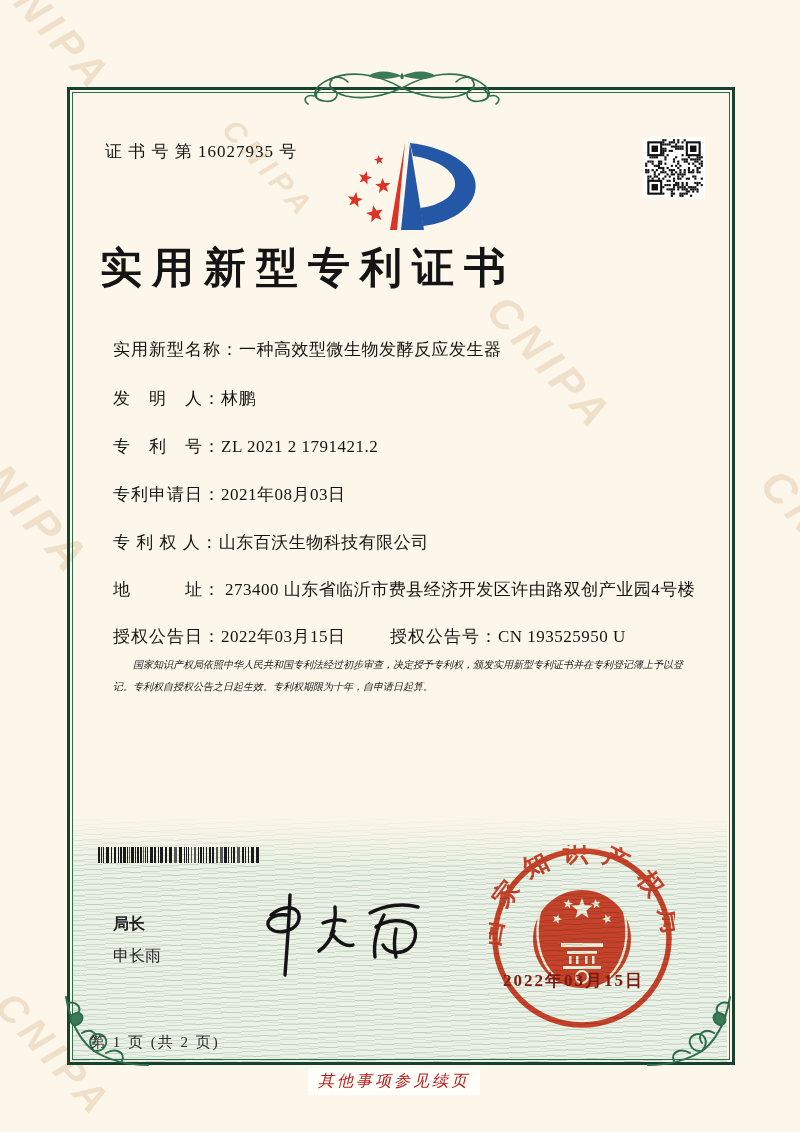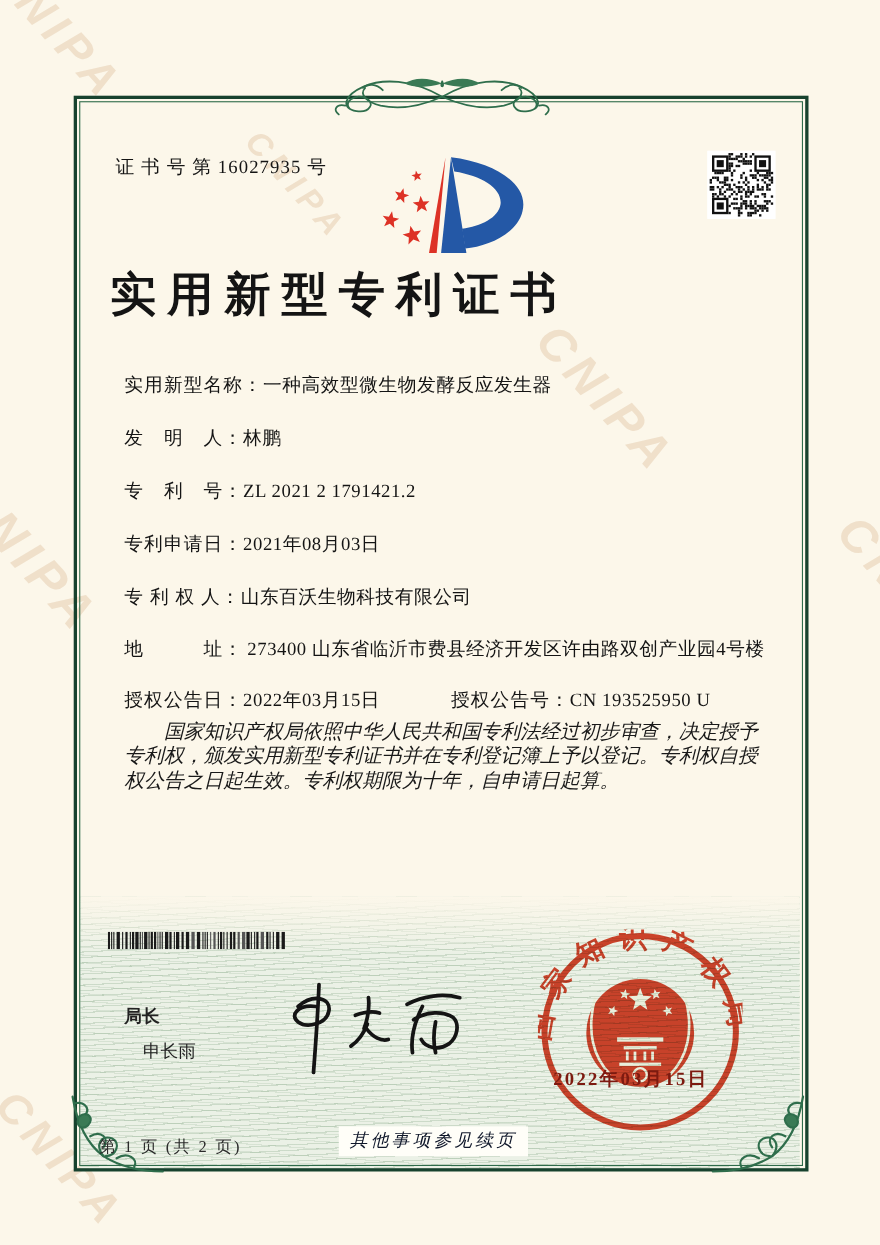--- a/index.html
+++ b/index.html
@@ -52,42 +52,42 @@
   }
   
   .row{position:absolute;left:113px;z-index:3;font-size:17px;white-space:nowrap;}
   .row .lbl{display:inline-block;min-width:97px;letter-spacing:1px;}
   .row .val{letter-spacing:.5px;}
   .row-addr .val{display:inline-block;width:478px;white-space:normal;vertical-align:top;line-height:23px;}
   .pair-right{position:absolute;left:277px;top:0;white-space:nowrap;}
   
   .legal{
     position:absolute;left:113px;top:654px;width:580px;z-index:3;
-    font-style:italic;font-size:18px;line-height:22px;color:#191919;
+    font-style:italic;font-size:10px;line-height:22px;color:#191919;
   }
   .legal p{margin:0;text-indent:2em;}
   
   .barcode{position:absolute;left:98px;top:847px;z-index:4;}
   .sig-title{position:absolute;left:113px;top:914px;z-index:4;
     font-family:"Liberation Sans","DejaVu Sans",sans-serif;font-size:16px;color:#222;font-weight:bold;}
-  .sig-name{position:absolute;left:130px;top:946px;z-index:4;
+  .sig-name{position:absolute;left:113px;top:946px;z-index:4;
     font-family:Liberation Serif, serif;font-size:16px;color:#222;}
   .autograph{position:absolute;left:235px;top:885px;z-index:4;}
   .seal{position:absolute;left:489px;top:845px;z-index:5;mix-blend-mode:multiply;opacity:.93;}
   .seal-date{
     position:absolute;left:503px;top:969px;z-index:6;
     font-size:17px;font-weight:bold;letter-spacing:2px;color:#7d1a10;
   }
   .page-num{
     position:absolute;left:90px;top:1033px;width:480px;z-index:4;
     font-size:15px;color:#2a2a2a;letter-spacing:2px;
   }
   .continuation{
-    position:absolute;left:308px;top:1024px;z-index:3;
-    font-style:italic;font-size:16px;letter-spacing:3px;color:#0f172a;
+    position:absolute;left:308px;top:1068px;z-index:3;
+    font-style:italic;font-size:16px;letter-spacing:3px;color:#b91c1c;
     background:#fffef8;padding:3px 10px;
   }
 </style>
 </head>
 <body>
 
 <div class="wm" style="left:-28px;top:2px;font-size:42px;">CNIPA</div>
 <div class="wm" style="left:208px;top:152px;font-size:30px;">CNIPA</div>
 <div class="wm" style="left:468px;top:338px;font-size:44px;">CNIPA</div>
 <div class="wm" style="left:-60px;top:478px;font-size:46px;">CNIPA</div>
@@ -391,21 +391,21 @@
 </div>
 <div class="row" style="top:531px;">
   <span class="lbl">专 利 权 人：</span><span class="val">山东百沃生物科技有限公司</span>
 </div>
 <div class="row row-addr" style="top:578px;text-align:center;">
   <span class="lbl">地　　　址：</span><span class="val">273400 山东省临沂市费县经济开发区许由路双创产业园4号楼</span>
 </div>
 <div class="row" style="top:625px;width:580px;">
   <span class="lbl">授权公告日：</span><span class="val">2022年03月15日</span>
   <span class="pair-right">
-    <span class="lbl" style="min-width:0;margin-left:20px;">授权公告号：</span><span class="val">CN 193525950 U</span>
+    <span class="lbl" style="min-width:0;">授权公告号：</span><span class="val">CN 193525950 U</span>
   </span>
 </div>
 
 <div class="legal">
   <p>国家知识产权局依照中华人民共和国专利法经过初步审查，决定授予专利权，颁发实用新型专利证书并在专利登记簿上予以登记。专利权自授权公告之日起生效。专利权期限为十年，自申请日起算。</p>
 </div>
 
 <svg class="barcode" id="barcode" width="162" height="16" viewBox="0 0 162 16">
     <rect x="0" y="0" width="2" height="16" fill="#1a1a1a"></rect>
     <rect x="3" y="0" width="1" height="16" fill="#1a1a1a"></rect>

